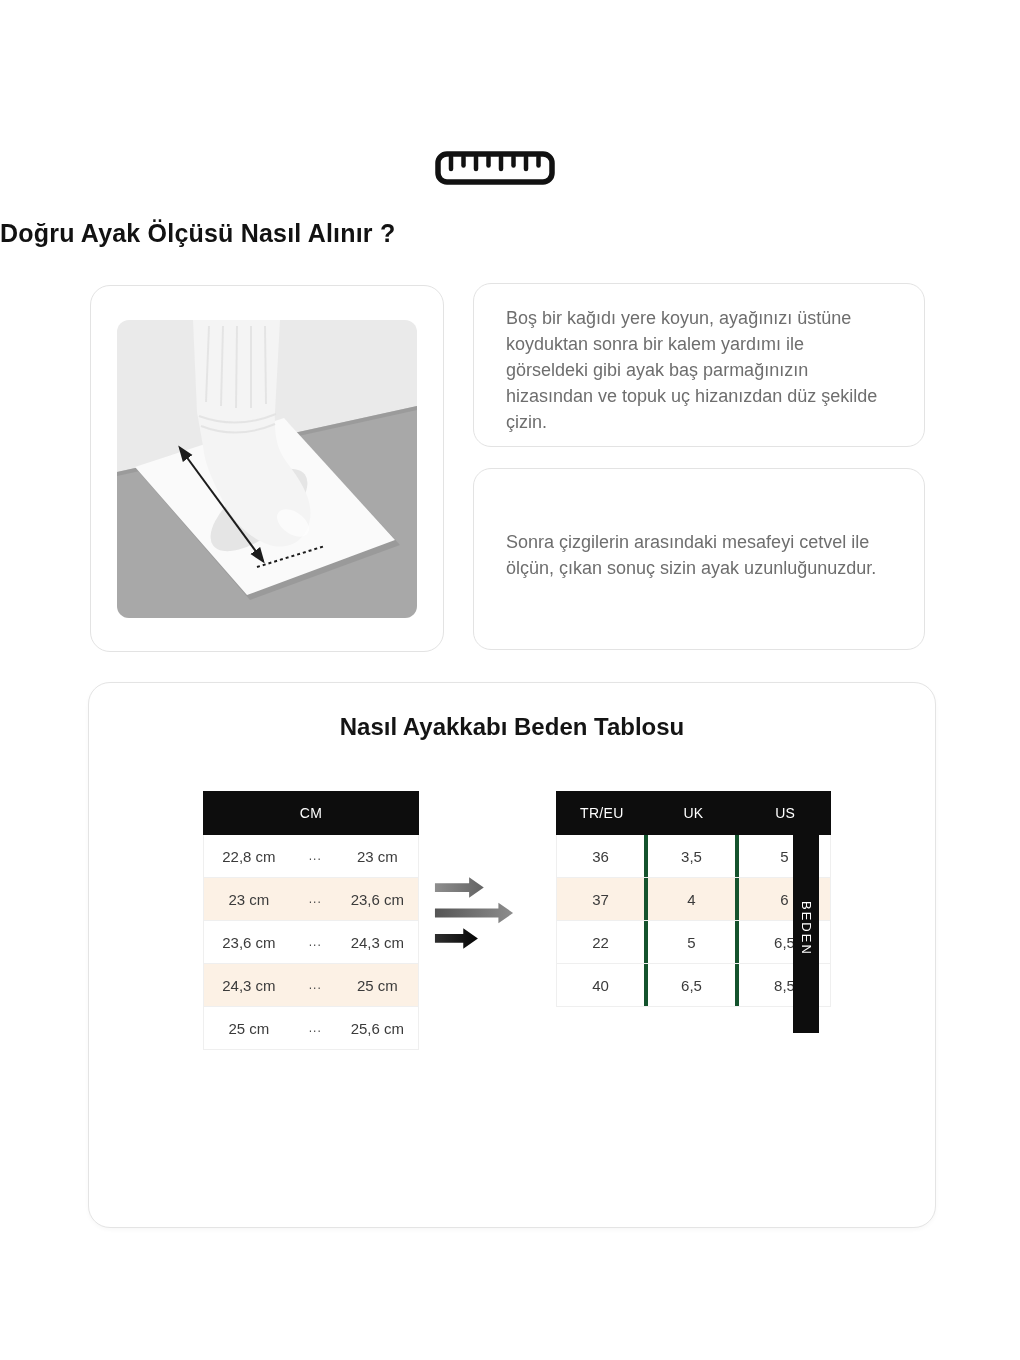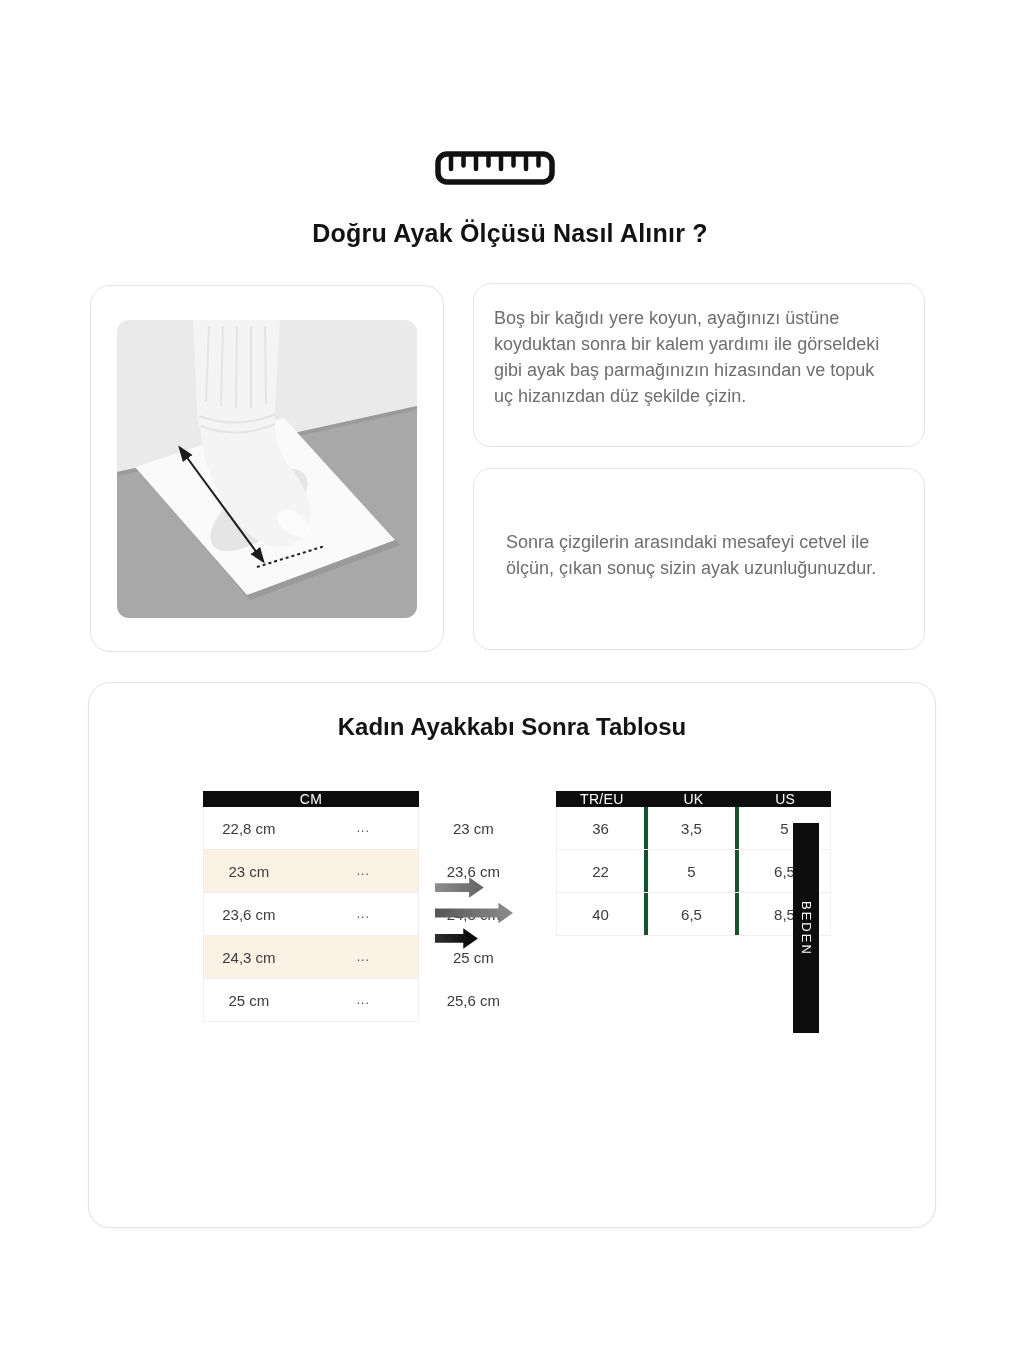--- a/index.html
+++ b/index.html
@@ -7,74 +7,74 @@
     position:relative; width:1020px; height:1360px; background:#ffffff;
     font-family:"Liberation Sans", sans-serif; overflow:hidden;
   }
   .abs { position:absolute; }
 
   
   .ruler-wrap { left:435px; top:150px; width:120px; height:36px; }
 
   
   .page-heading {
-    left:0; top:219px; width:1020px; text-align:center;
+    left:0; top:219px; width:1020px; 
     font-size:25px; font-weight:700; color:#121212; letter-spacing:0.2px;
   }
 
   
   .photo-card {
     left:90px; top:285px; width:354px; height:367px;
     border:1px solid #e3e3e3; border-radius:20px; background:#fff; box-sizing:border-box;
   }
   .photo-frame {
     position:absolute; left:26px; top:34px; width:300px; height:298px;
     border-radius:12px; overflow:hidden;
   }
 
   
   .inst-card {
     left:473px; width:452px; box-sizing:border-box;
     border:1px solid #e3e3e3; border-radius:18px; background:#fff;
     color:#6e6e6e; font-size:18px; line-height:26px;
   }
-  .inst-card-1 { top:283px; height:164px; padding:21px 38px 0 20px; }
+  .inst-card-1 { top:283px; height:164px; padding:21px 38px 0 32px; }
   .inst-card-2 { top:468px; height:182px; padding:0 38px 8px 32px; display:flex; align-items:center; }
 
   
   .chart-card {
     left:88px; top:682px; width:848px; height:546px; box-sizing:border-box;
     border:1px solid #e4e4e4; border-radius:22px; background:#fff;
     box-shadow:0 2px 4px rgba(0,0,0,0.03);
   }
   .chart-title {
     position:absolute; top:30px; left:0; width:100%; text-align:center;
     font-size:24px; font-weight:700; color:#141414;
   }
 
   .s-table { position:absolute; top:108px; }
   .cm-table { left:114px; width:216px; }
   .size-table { left:427px; width:275px;padding-left:40px; }
 
   .thead {
-    height:16px; background:#0d0d0d; color:#ffffff; font-size:14px;
+    height:44px; background:#0d0d0d; color:#ffffff; font-size:14px;
     display:grid; align-items:center; text-align:center; letter-spacing:0.3px;
   }
   .cm-table .thead { grid-template-columns:100%; }
   .size-table .thead { grid-template-columns:1fr 1fr 1fr; }
 
   .tbody { border:1px solid #efefef; border-top:none; box-sizing:border-box; }
   .trow {
     height:42px; background:#ffffff; display:grid; align-items:stretch;
     text-align:center; font-size:15px; color:#3b3b3b;
     border-bottom:1px solid #efefef;
   }
   .trow:last-child { border-bottom:none; }
   .trow.alt { background:#fcf1e5; }
-  .cm-table .trow { grid-template-columns:42% 20% 38%;gap:48px; }
+  .cm-table .trow { grid-template-columns:42% 20% 38%; }
   .size-table .trow { grid-template-columns:1fr 1fr 1fr; }
   .tcell { display:flex; align-items:center; justify-content:center; }
   .size-table .tcell.sep { border-right:4px solid #14532d; }
   .dots { font-size:12px; color:#4a4a4a; letter-spacing:1px; }
 
   
   .arrows-wrap { left:344px; top:192px; width:82px; height:76px; }
 
   
   .beden-bar {
@@ -148,21 +148,21 @@
 
   <div class="abs inst-card inst-card-1">
     <span>Boş bir kağıdı yere koyun, ayağınızı üstüne koyduktan sonra bir kalem yardımı ile görseldeki gibi ayak baş parmağınızın hizasından ve topuk uç hizanızdan düz şekilde çizin.</span>
   </div>
 
   <div class="abs inst-card inst-card-2">
     <span>Sonra çizgilerin arasındaki mesafeyi cetvel ile ölçün, çıkan sonuç sizin ayak uzunluğunuzdur.</span>
   </div>
 
   <div class="abs chart-card">
-    <div class="chart-title">Kadın Ayakkabı Sonra Tablosu</div>
+    <div class="chart-title">Nasıl Ayakkabı Beden Tablosu</div>
 
     <div class="s-table cm-table">
       <div class="thead">
         <span>CM</span>
       </div>
       <div class="tbody">
         <div class="trow">
           <span class="tcell">22,8 cm</span>
           <span class="tcell dots">...</span>
           <span class="tcell">23 cm</span>
@@ -217,20 +217,25 @@
         <span>TR/EU</span>
         <span>UK</span>
         <span>US</span>
       </div>
       <div class="tbody">
         <div class="trow">
           <span class="tcell sep">36</span>
           <span class="tcell sep">3,5</span>
           <span class="tcell">5</span>
         </div>
+        <div class="trow alt">
+          <span class="tcell sep">37</span>
+          <span class="tcell sep">4</span>
+          <span class="tcell">6</span>
+        </div>
         <div class="trow">
           <span class="tcell sep">22</span>
           <span class="tcell sep">5</span>
           <span class="tcell">6,5</span>
         </div>
         <div class="trow">
           <span class="tcell sep">40</span>
           <span class="tcell sep">6,5</span>
           <span class="tcell">8,5</span>
         </div>

